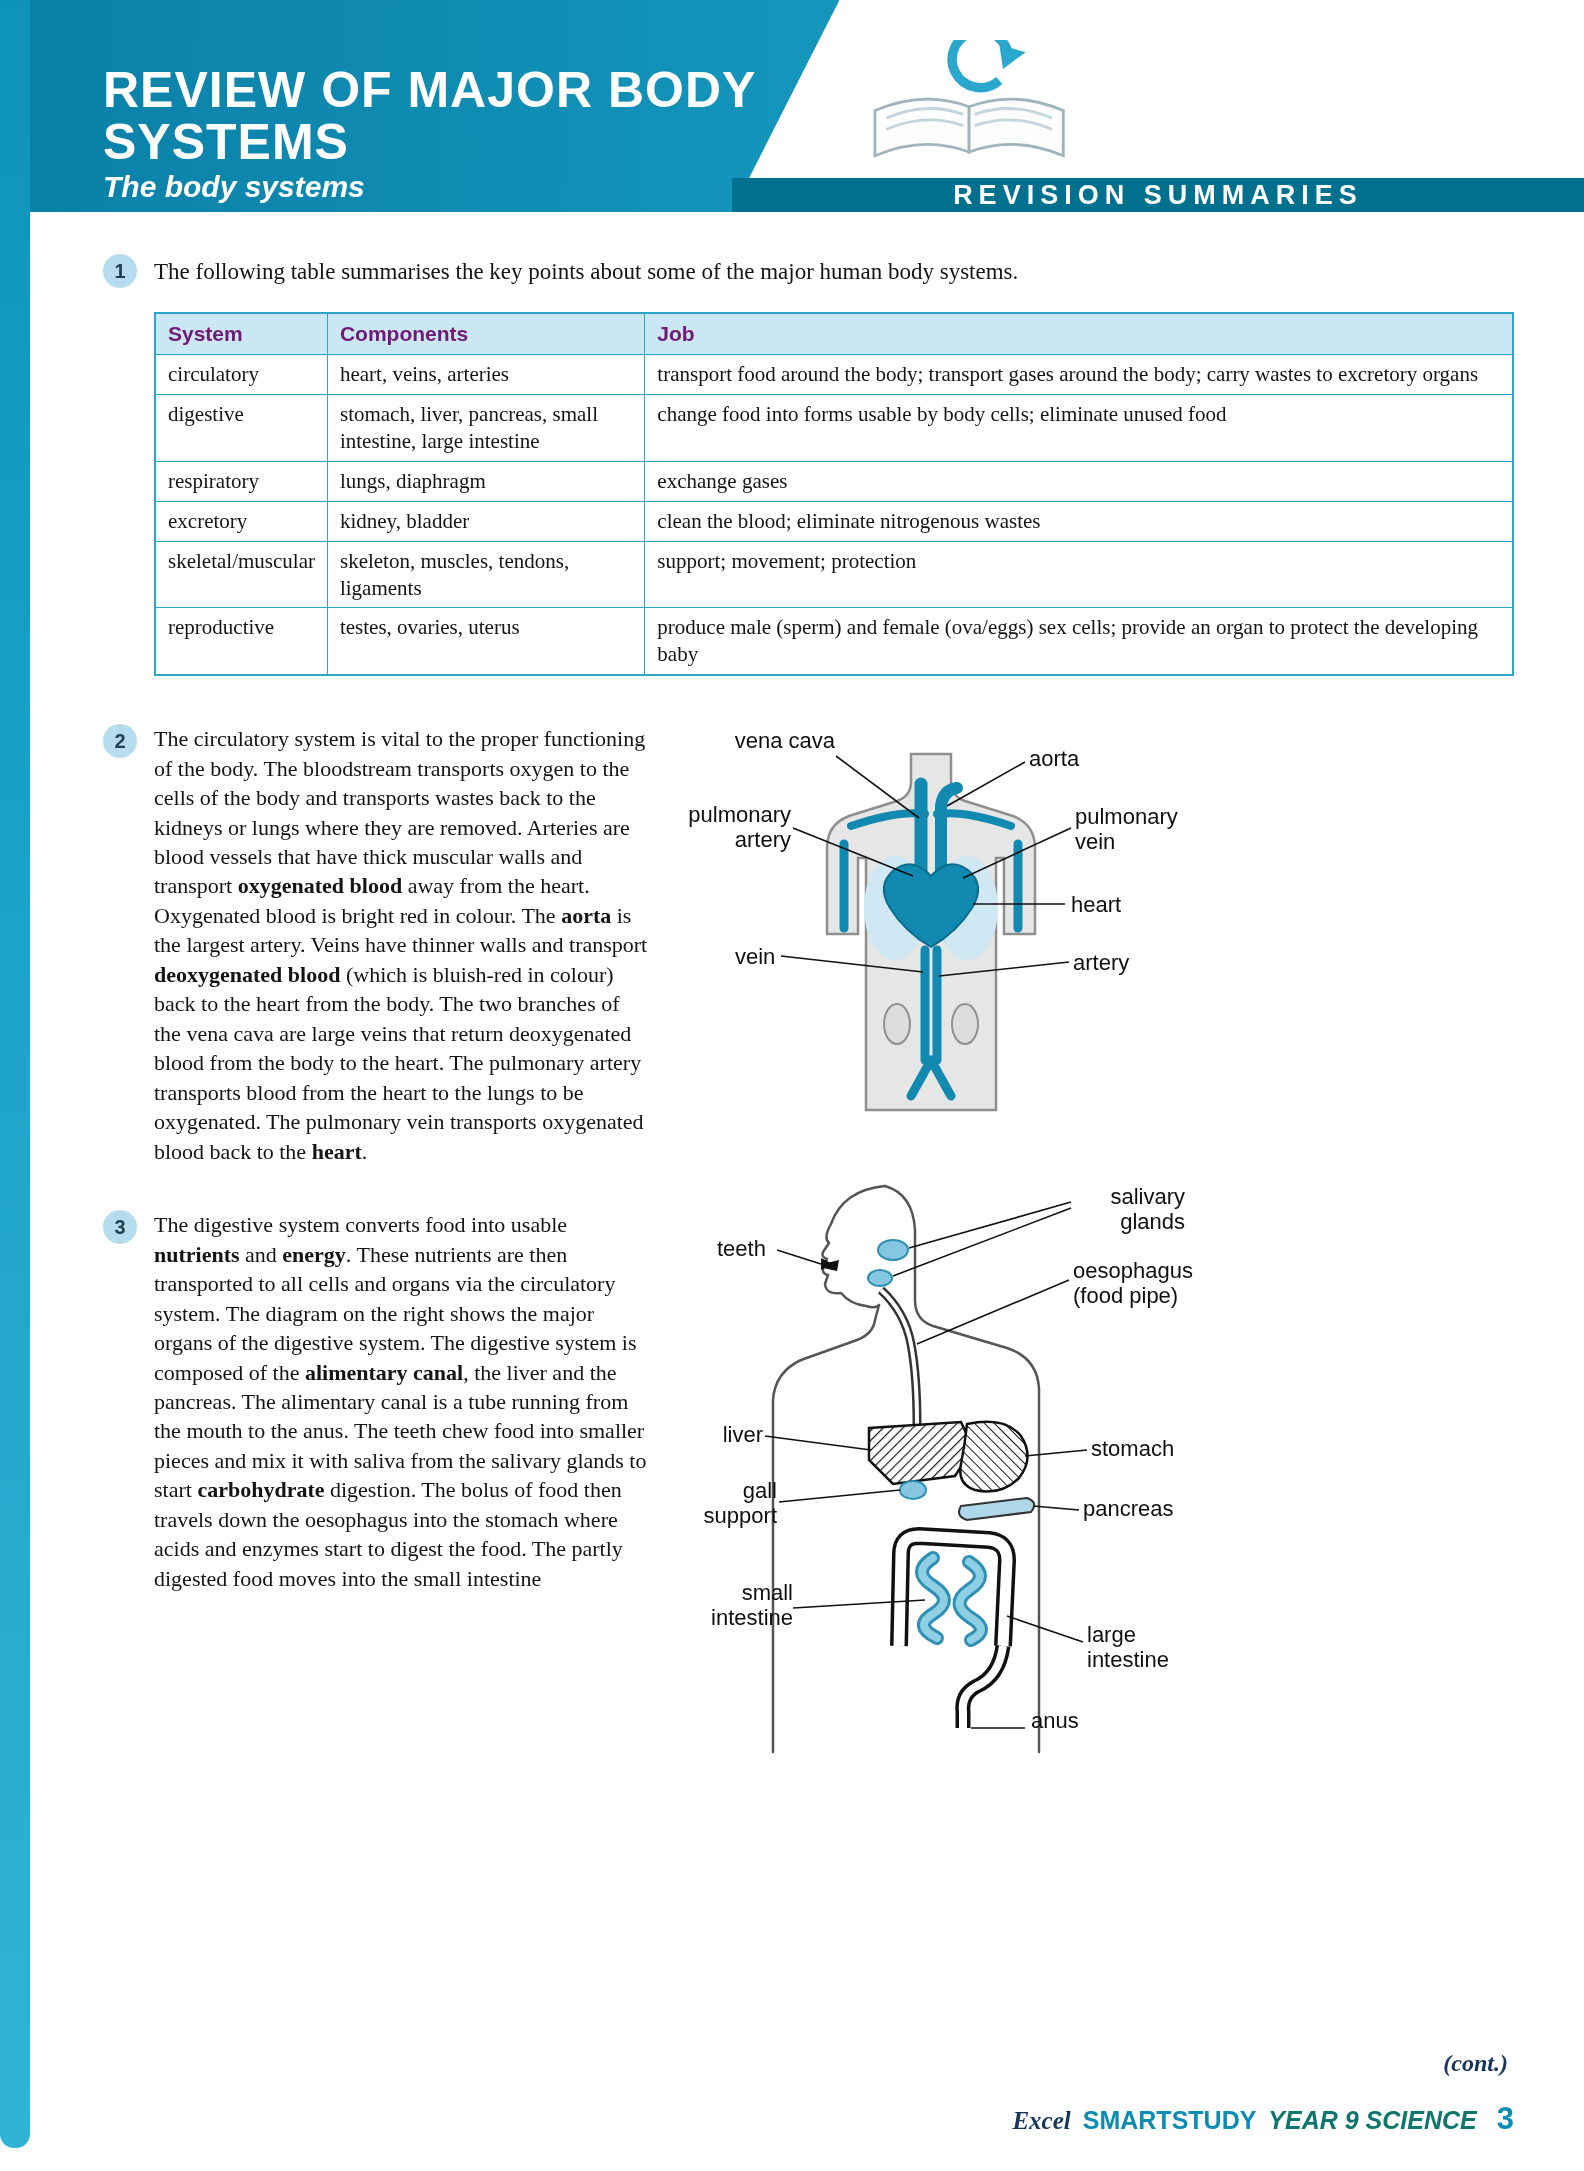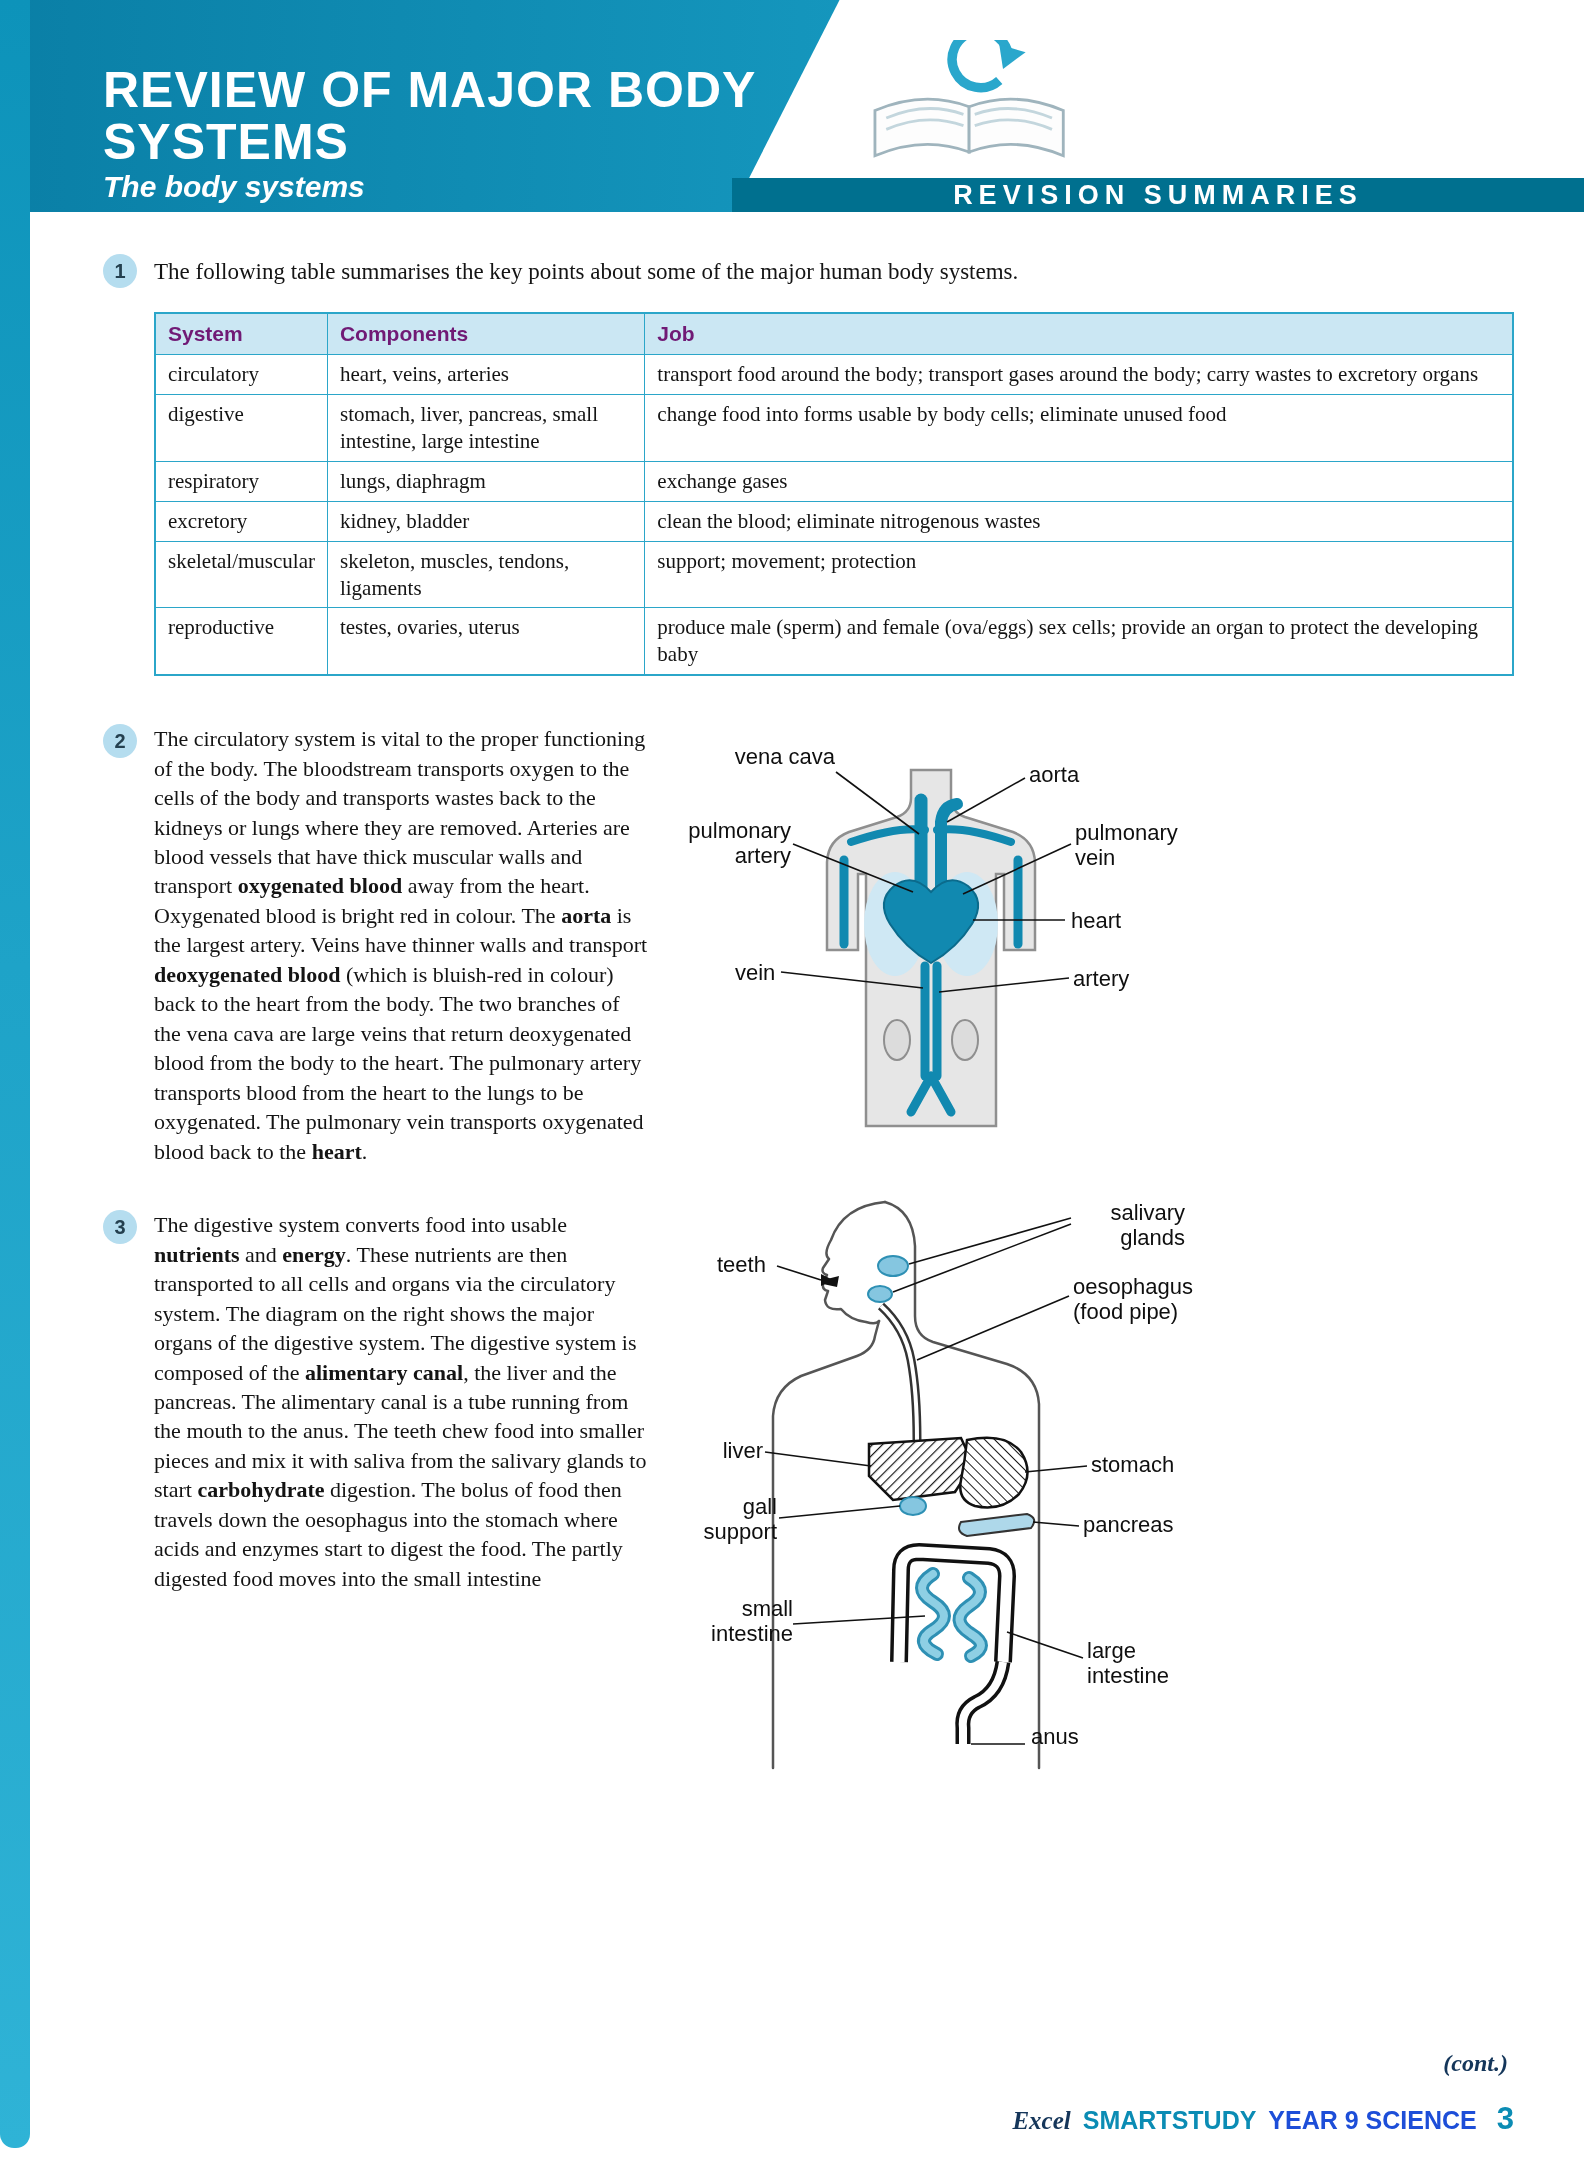--- a/index.html
+++ b/index.html
@@ -48,33 +48,33 @@
   
   .two-col { display:flex; gap:22px; margin-top:46px; }
   .text-col { flex:none; width:548px; }
   .text-col .item-row { margin-bottom:42px; }
   .para { font-size:22px; line-height:1.34; padding-top:2px; }
   .para strong { font-weight:bold; }
 
   .fig-col { flex:1; display:flex; flex-direction:column; align-items:flex-start; }
   .figure { position:relative; }
   .figure svg { position:absolute; inset:0; }
-  .fig-circulatory { width:540px; height:400px; margin-top:20px; }
+  .fig-circulatory { width:540px; height:400px; margin-top:4px; }
   .fig-digestive { width:540px; height:610px; margin-top:46px; }
   .fig-label { position:absolute; font:22px/1.15 "Liberation Sans", sans-serif; color:#0f0f0f; }
   .ra { text-align:right; }
 
   
   .cont-note { position:absolute; right:76px; bottom:96px;
     font:bold italic 24px/1 "Liberation Serif", serif; color:#14365a; }
   .footer { position:absolute; right:70px; bottom:34px; display:flex; align-items:baseline; gap:12px;
     font-family:"Liberation Sans", sans-serif; }
   .footer .brand { font:bold italic 25px/1 "Liberation Serif", serif; color:#15365a; }
   .footer .series { font-weight:bold; font-size:25px; color:#0b8cb4; }
-  .footer .book-title { font-weight:bold; font-size:25px; color:#1d4ed8; }
+  .footer .book-title { font-weight:bold; font-size:25px; color:#0f766e;font-style:italic; }
   .footer .pagenum { font-weight:bold; font-size:31px; color:#0b8cb4; margin-left:8px; }
 </style>
 </head>
 <body>
 
 <div class="page">
 
   <div class="left-strip"></div>
 
   <header class="header">

